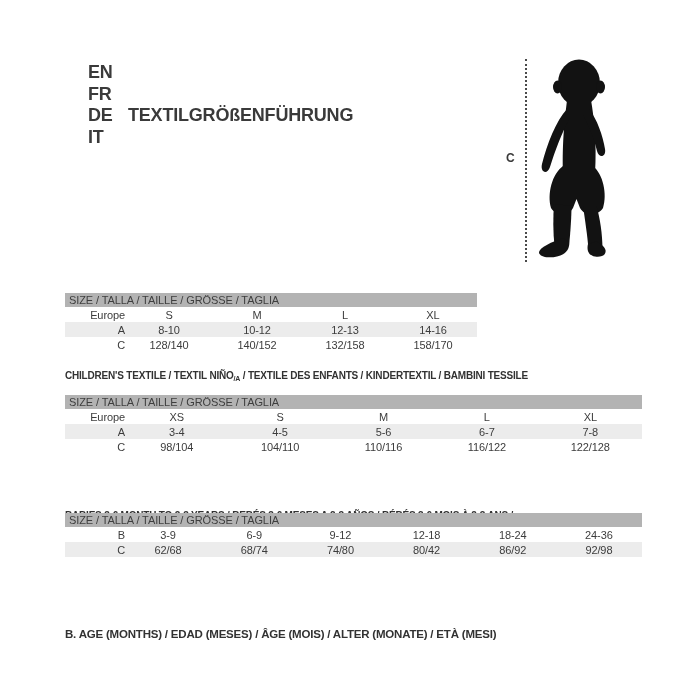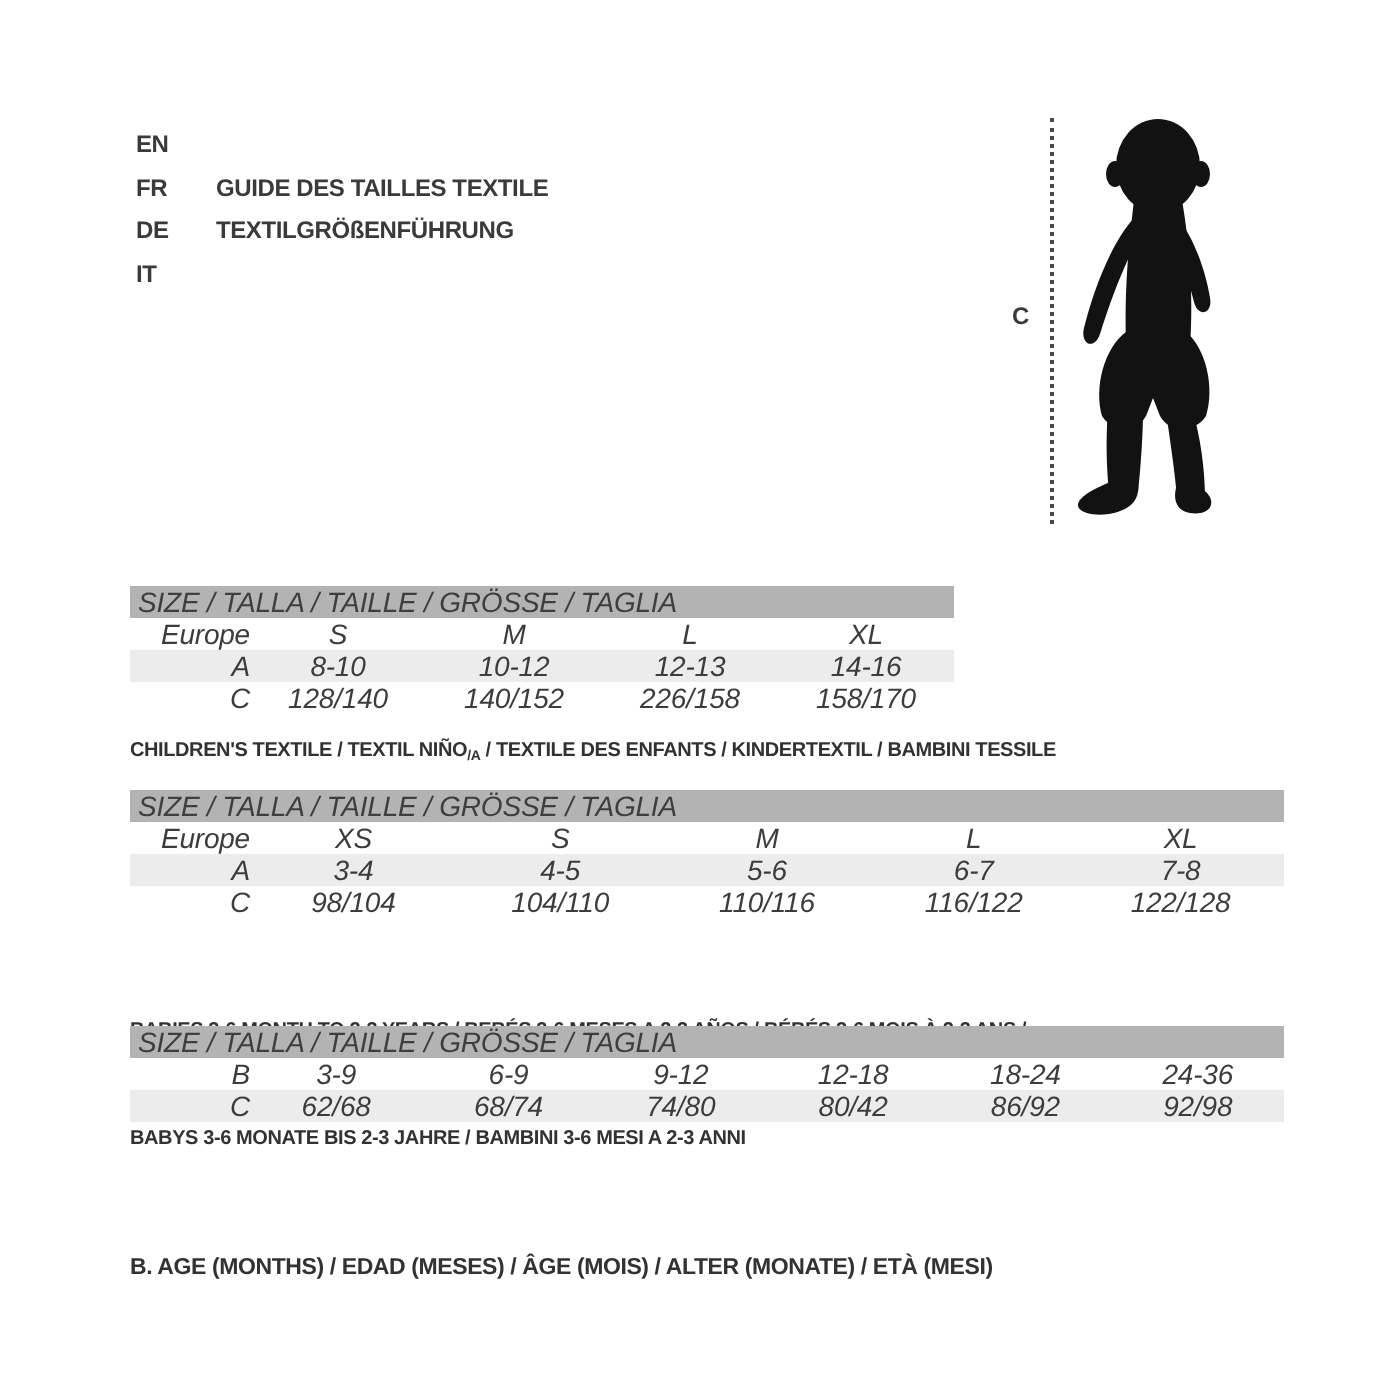--- a/index.html
+++ b/index.html
@@ -8,60 +8,59 @@
     --text:#3a3a3a;
     --silhouette:#121212;
   }
   *{margin:0;padding:0;box-sizing:border-box;}
   html,body{background:#fff;}
   body{font-family:"Liberation Sans", sans-serif;color:var(--text);}
   #canvas{position:relative;width:700px;height:700px;background:#ffffff;overflow:hidden;}
 
   
   .lang-block{position:absolute;left:68px;top:62px;}
-  .lang-row{display:flex;line-height:21.6px;font-size:12px;font-weight:bold;letter-spacing:-0.2px;}
+  .lang-row{display:flex;line-height:21.6px;font-size:18px;font-weight:bold;letter-spacing:-0.2px;margin-left:20px;}
   .lang-code{width:40px;}
   .lang-label{white-space:pre;}
 
   
   .height-line{position:absolute;left:525px;top:59px;height:203px;width:0;border-left:2px dotted #4a4a4a;}
   .figure-label{position:absolute;left:506px;top:151px;font-size:12px;font-weight:600;}
   .baby-svg{position:absolute;left:534px;top:56px;}
 
   
   .section-title{position:absolute;font-size:10px;font-weight:bold;letter-spacing:-0.2px;white-space:pre;color:#323232;}
   .section-title .subscript{font-size:7px;vertical-align:-2px;}
   .title-junior{left:65px;top:268px;}
   .title-children{left:65px;top:370px;}
   .title-babies{left:65px;top:471px;line-height:18px;}
 
   table{border-collapse:collapse;table-layout:fixed;position:absolute;left:65px;}
   .t-junior{top:293px;width:412px;}
   .t-children{top:395px;width:577px;}
   .t-babies{top:513px;width:577px;}
-  td{font-size:14px;height:15px;text-align:center;padding:0;vertical-align:middle;white-space:pre;color:#3c3c3c;letter-spacing:-0.1px;font-style:italic;}
+  td{font-size:11px;height:15px;text-align:center;padding:0;vertical-align:middle;white-space:pre;color:#3c3c3c;letter-spacing:-0.1px;}
   td.row-label{text-align:right;padding-left:3px;}
   tr.table-header td{background:var(--table-header-bg);text-align:left;padding-left:4px;height:14px;color:#3e3e3e;}
   tr.alt td{background:var(--row-alt-bg);}
 
   
   .legend{position:absolute;left:65px;top:584px;line-height:20px;font-size:11.5px;font-weight:bold;letter-spacing:-0.2px;white-space:pre;color:#323232;}
 </style>
 </head>
 <body>
 
 <div id="canvas">
 
   <div class="lang-block">
     <div class="lang-row">
       <span class="lang-code">EN</span>
     </div>
     <div class="lang-row">
       <span class="lang-code">FR</span>
-      <span class="lang-label">GUIDE DES TAILLES TEXTILE</span>
     </div>
     <div class="lang-row">
       <span class="lang-code">DE</span>
       <span class="lang-label">TEXTILGRÖßENFÜHRUNG</span>
     </div>
     <div class="lang-row">
       <span class="lang-code">IT</span>
     </div>
   </div>
 
@@ -104,21 +103,21 @@
       <td class="row-label">A</td>
       <td>8-10</td>
       <td>10-12</td>
       <td>12-13</td>
       <td>14-16</td>
     </tr>
     <tr>
       <td class="row-label">C</td>
       <td>128/140</td>
       <td>140/152</td>
-      <td>226/158</td>
+      <td>132/158</td>
       <td>158/170</td>
     </tr>
   </tbody>
     </table>
 
   <div class="section-title title-children"><span>CHILDREN'S TEXTILE / TEXTIL NIÑO</span><span class="subscript">/A</span><span> / TEXTILE DES ENFANTS / KINDERTEXTIL / BAMBINI TESSILE</span></div>
   <table class="t-children">
     <colgroup>
         <col style="width:60px">
         <col>
@@ -153,21 +152,20 @@
       <td>104/110</td>
       <td>110/116</td>
       <td>116/122</td>
       <td>122/128</td>
     </tr>
   </tbody>
     </table>
 
   <div class="section-title title-babies">
     <div>BABIES 3-6 MONTH TO 2-3 YEARS / BEBÉS 3-6 MESES A 2-3 AÑOS / BÉBÉS 3-6 MOIS À 2-3 ANS /</div>
-    <div>BABYS 3-6 MONATE BIS 2-3 JAHRE / BAMBINI 3-6 MESI A 2-3 ANNI</div>
   </div>
   <table class="t-babies">
     <colgroup>
         <col style="width:60px">
         <col>
         <col>
         <col>
         <col>
         <col>
         <col>

